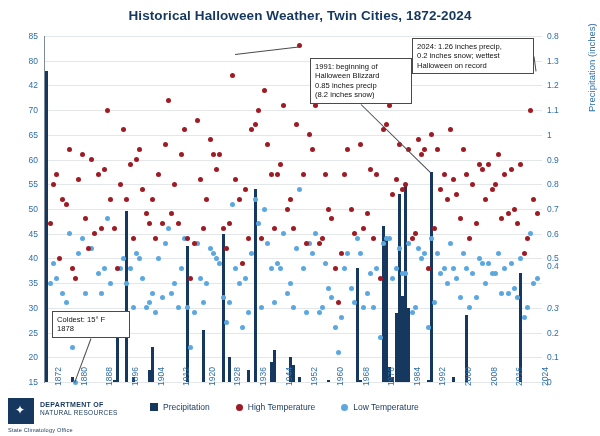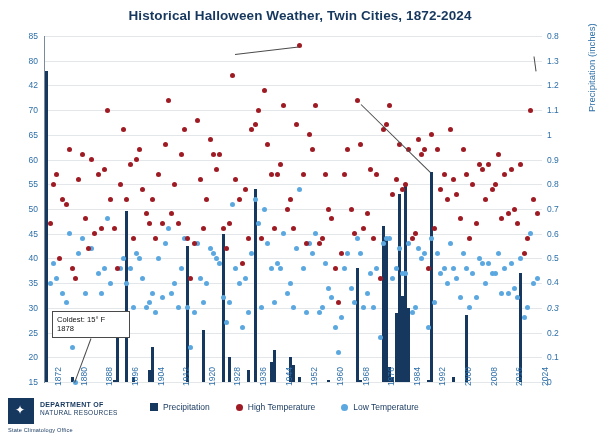--- a/index.html
+++ b/index.html
@@ -586,21 +586,21 @@
     <div class="ytick-l" style="top: 159.571px; left: 10px; width: 28px;">60</div>
     <div class="ytick-l" style="top: 134.857px; left: 10px; width: 28px;">65</div>
     <div class="ytick-l" style="top: 110.143px; left: 10px; width: 28px;">70</div>
     <div class="ytick-l" style="top: 85.4286px; left: 10px; width: 28px;">42</div>
     <div class="ytick-l" style="top: 60.7143px; left: 10px; width: 28px;">80</div>
     <div class="ytick-l" style="top: 36px; left: 10px; width: 28px;">85</div>
     <div class="ytick-r" style="top: 382px; left: 547px;">0</div>
     <div class="ytick-r" style="top: 357.286px; left: 547px;">0.1</div>
     <div class="ytick-r" style="top: 332.571px; left: 547px;">0.2</div>
     <div class="ytick-r" style="top: 307.857px; left: 547px; font-style: italic;">0.3</div>
-    <div class="ytick-r" style="top: 282px; left: 547px;">0.4</div>
+    <div class="ytick-r" style="top: 266px; left: 547px;">0.4</div>
     <div class="ytick-r" style="top: 258.429px; left: 547px;">0.5</div>
     <div class="ytick-r" style="top: 233.714px; left: 547px;">0.6</div>
     <div class="ytick-r" style="top: 209px; left: 547px;">0.7</div>
     <div class="ytick-r" style="top: 184.286px; left: 547px;">0.8</div>
     <div class="ytick-r" style="top: 159.571px; left: 547px;">0.9</div>
     <div class="ytick-r" style="top: 134.857px; left: 547px;">1</div>
     <div class="ytick-r" style="top: 110.143px; left: 547px;">1.1</div>
     <div class="ytick-r" style="top: 85.4286px; left: 547px;">1.2</div>
     <div class="ytick-r" style="top: 60.7143px; left: 547px;">1.3</div>
     <div class="ytick-r" style="top: 36px; left: 547px;">0.8</div>
@@ -623,15 +623,26 @@
     <div class="xtick" style="left: 463.105px; top: 386px;">2000</div>
     <div class="xtick" style="left: 488.737px; top: 386px;">2008</div>
     <div class="xtick" style="left: 514.368px; top: 386px;">2016</div>
     <div class="xtick" style="left: 540px; top: 386px;">2024</div>
     <div class="leader" style="left: 235px; top: 53.5px; width: 64.3599px; transform: rotate(-6.79446deg);"></div>
     <div class="callout" style="left: 52px; top: 311px; width: 78px;">
       <div>Coldest: 15° F</div>
       <div>1878</div>
     </div>
     <div class="leader" style="left: 91px; top: 338px; width: 46.946px; transform: rotate(110.406deg);"></div>
+    <div class="callout" style="left: 310px; top: 58px; width: 102px;">
+      <div>1991: beginning of</div>
+      <div>Halloween Blizzard</div>
+      <div>0.85 inches precip</div>
+      <div>(8.2 inches snow)</div>
+    </div>
     <div class="leader" style="left: 361px; top: 104px; width: 97.0185px; transform: rotate(44.4399deg);"></div>
+    <div class="callout" style="left: 412px; top: 38px; width: 122px;">
+      <div>2024: 1.26  inches precip,</div>
+      <div>0.2 inches snow; wettest</div>
+      <div>Halloween on record</div>
+    </div>
     <div class="leader" style="left: 534px; top: 56px; width: 14.7363px; transform: rotate(82.1998deg);"></div>
   </div>
 
 </body></html>

